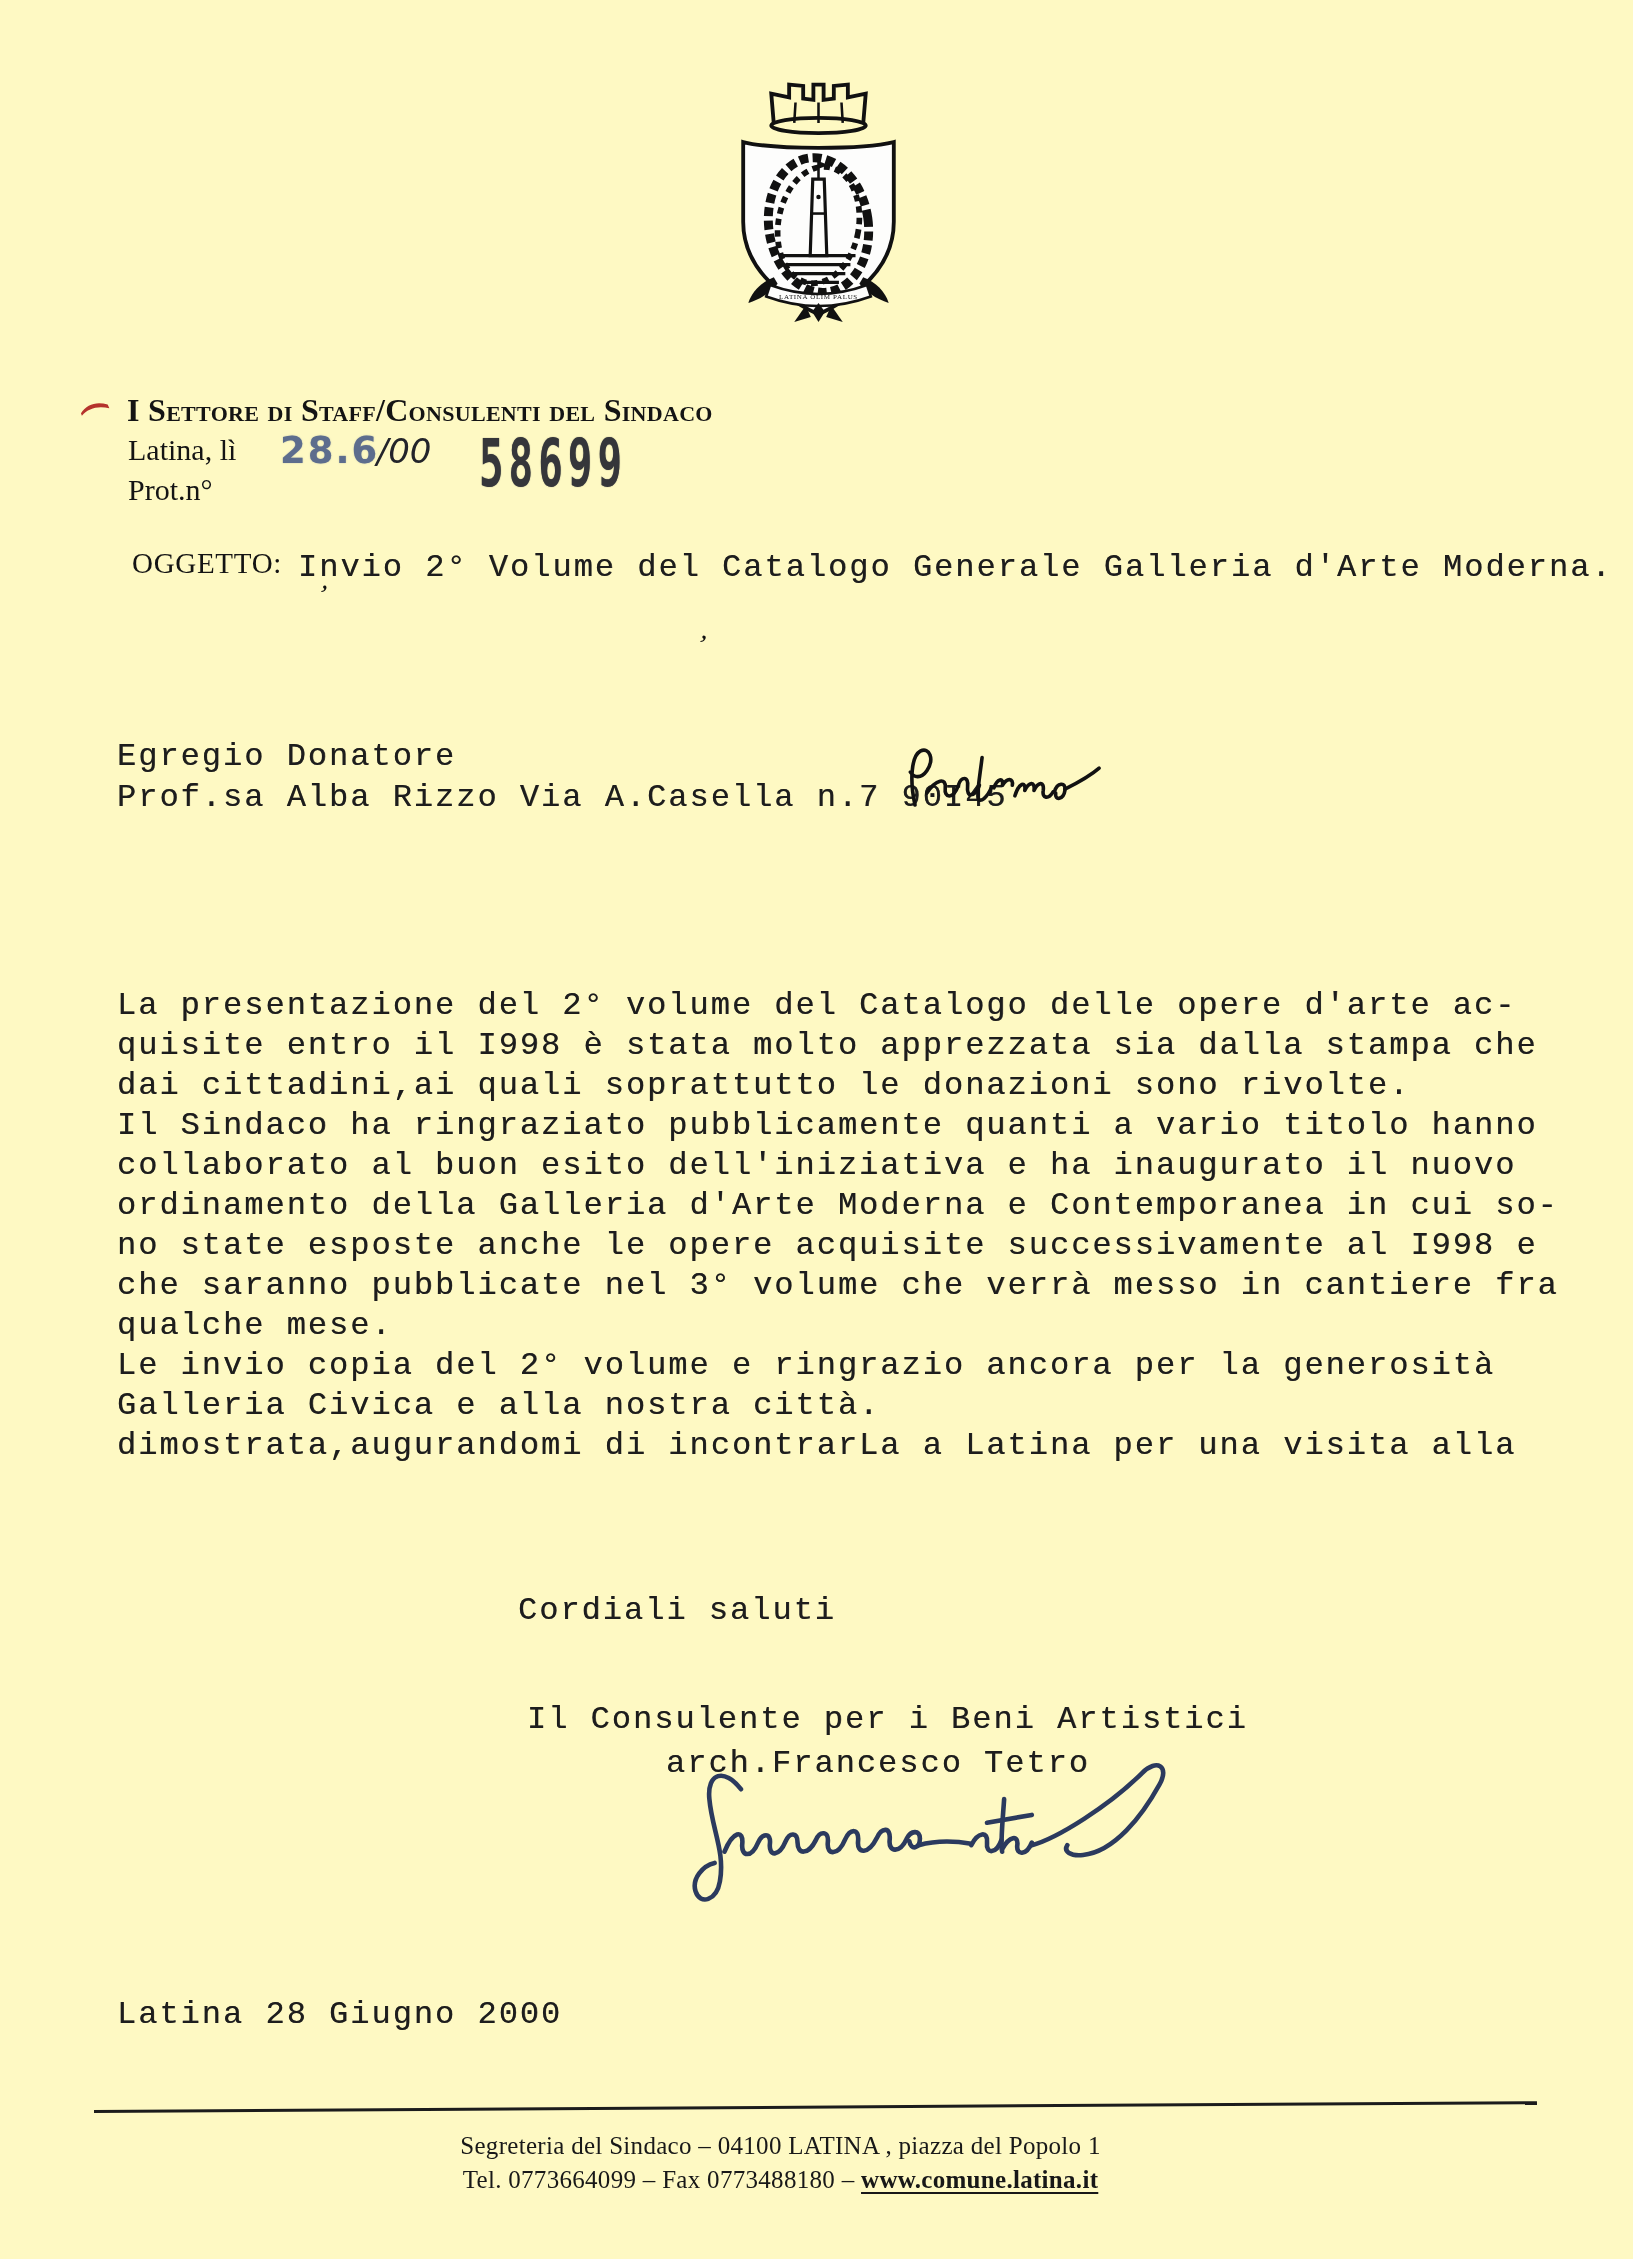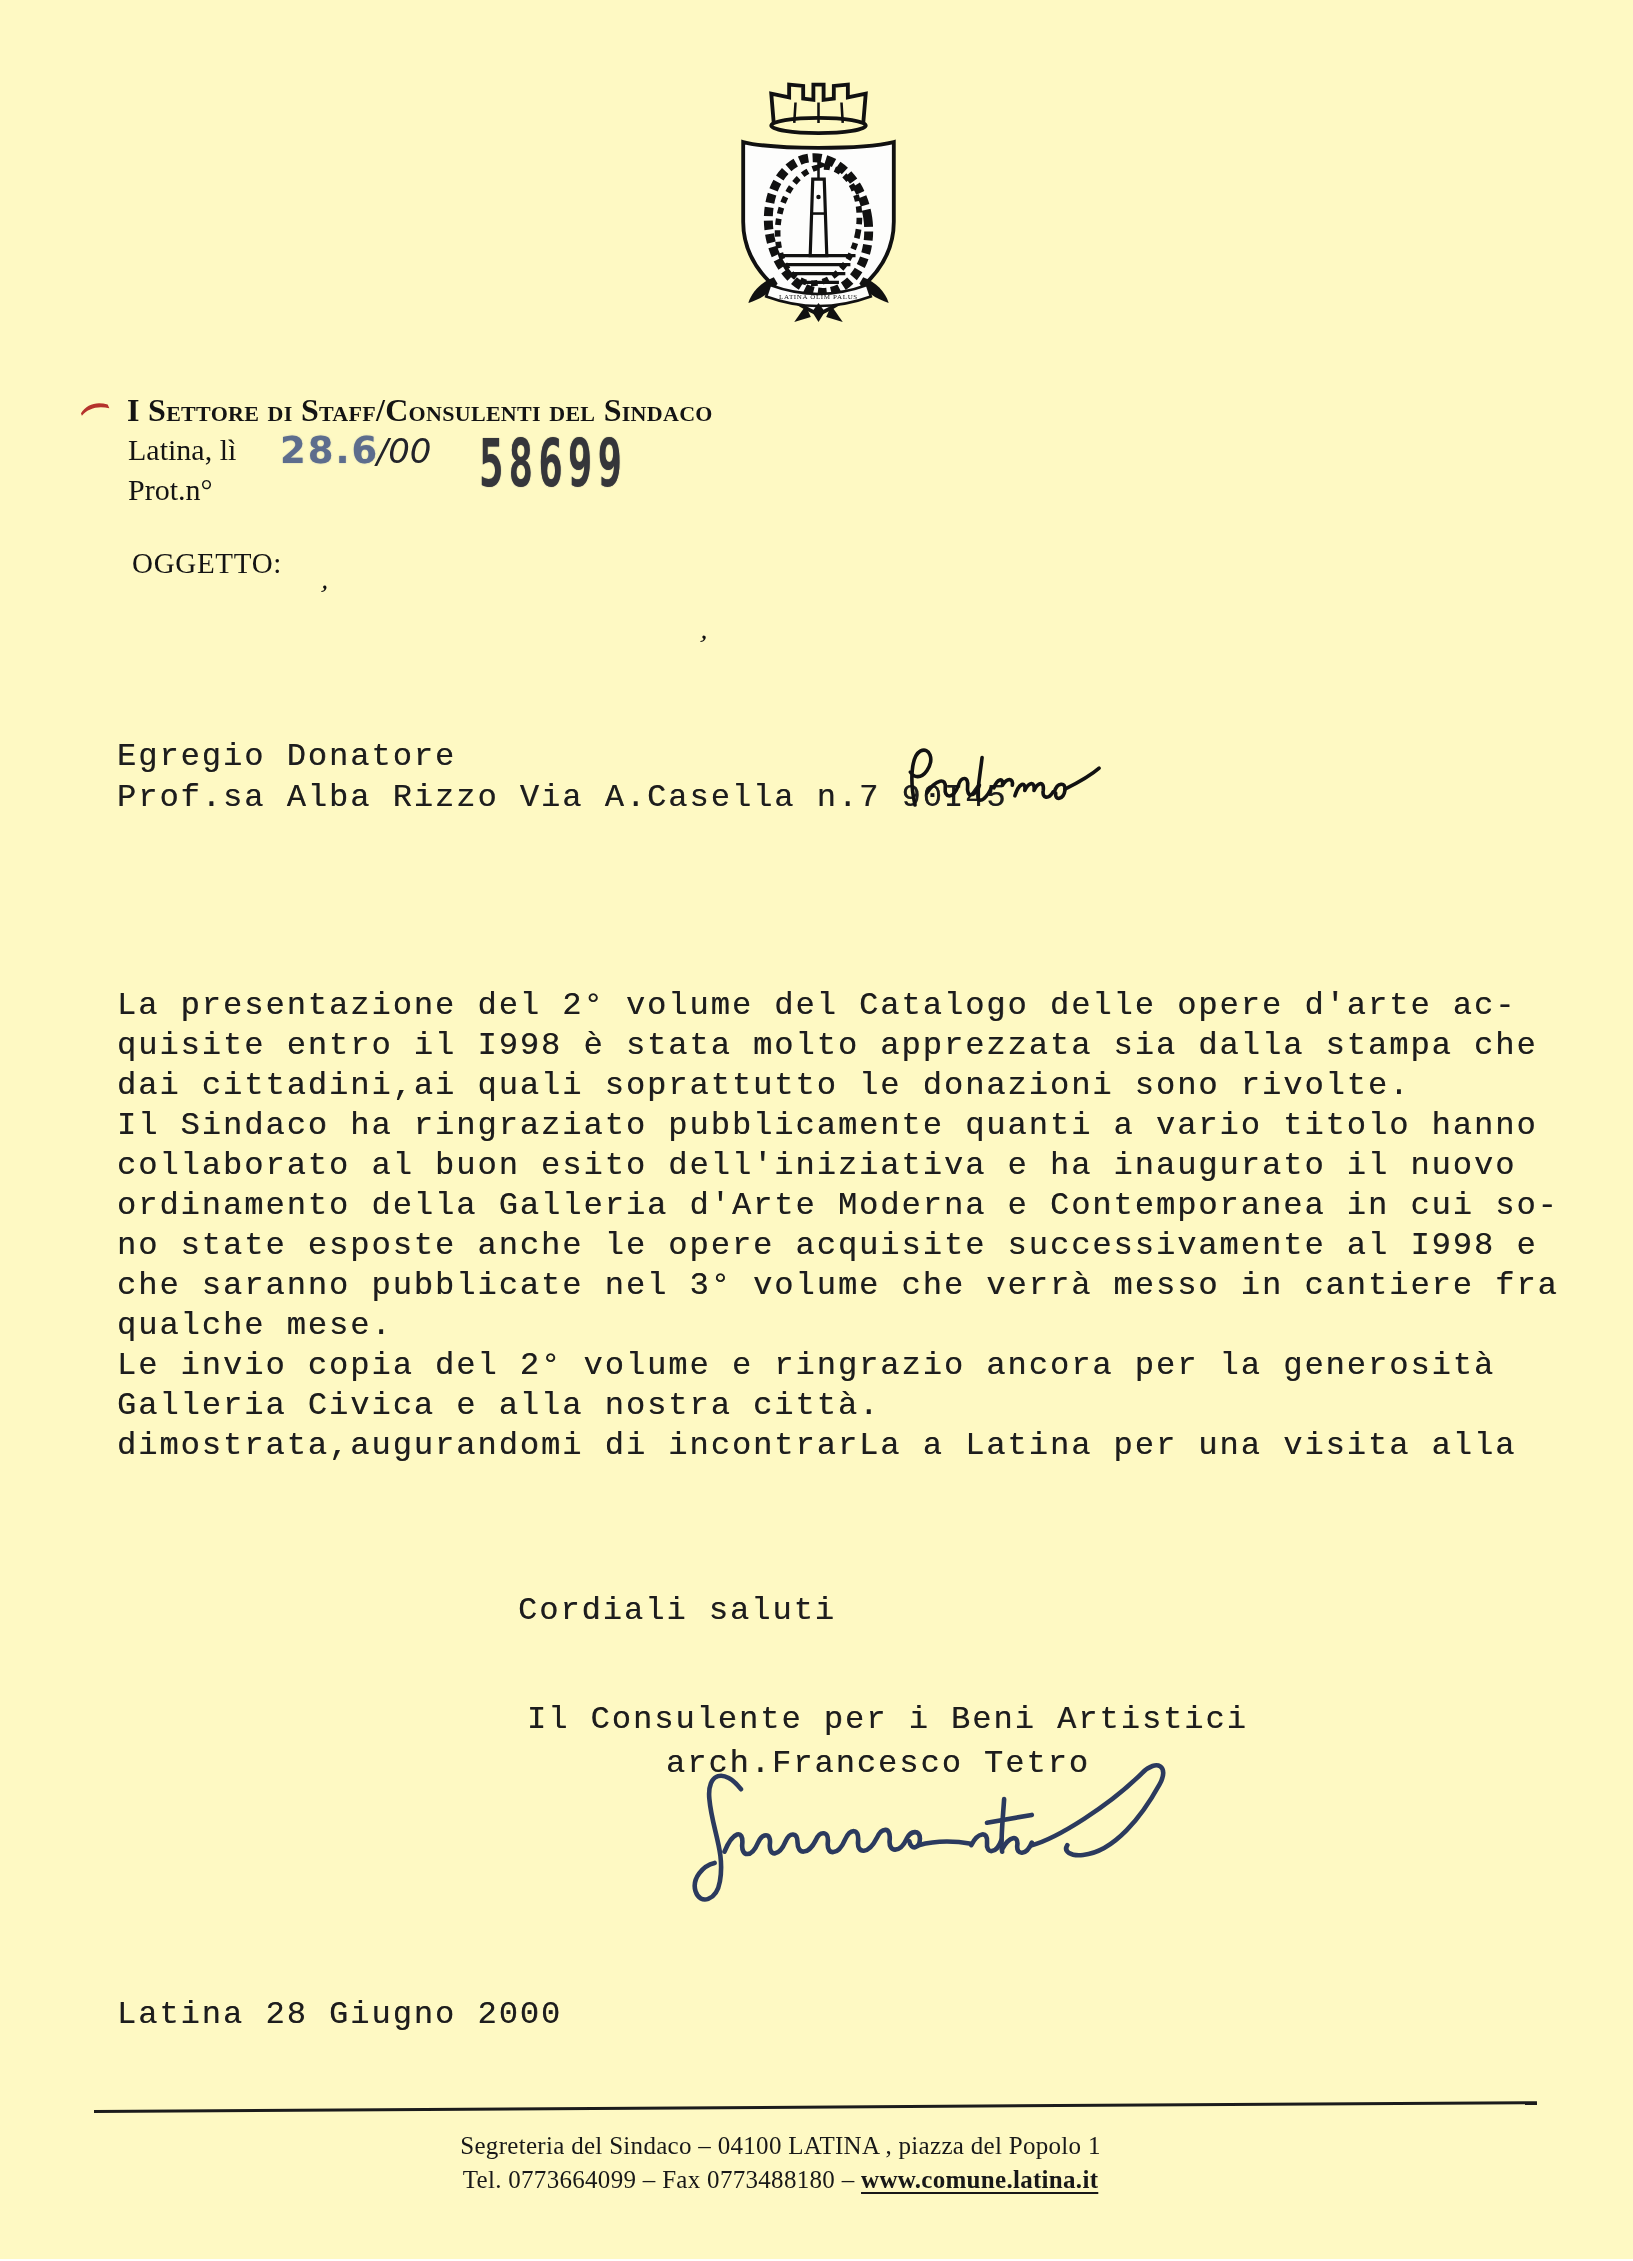--- a/index.html
+++ b/index.html
@@ -75,20 +75,21 @@
   <div class="abs serif datewords" style="left:128px;top:433px;">Latina, lì</div>
   <div class="abs" style="left:280px;top:429px;white-space:nowrap;">
     <span class="datestamp">28.6</span><span class="dateslash dateyear" style="margin-left:-2.6px;">/00</span>
   </div>
 
   <div class="abs protstamp" style="left:479px;top:425px;">58699</div>
 
   <div class="abs serif datewords" style="left:128px;top:473px;">Prot.n°</div>
 
   <div class="abs serif oggetto" style="left:132px;top:547px;">OGGETTO:</div>
+  <div class="abs mono" style="left:298px;top:548px;">Invio 2° Volume del Catalogo Generale Galleria d'Arte Moderna.</div>
 
   <div class="abs artifact" style="left:318px;top:579px;transform:rotate(14deg);">’</div>
   <div class="abs artifact" style="left:697px;top:629px;transform:rotate(16deg);">’</div>
 
   <div class="abs" style="left:117px;top:736px;">
     <div class="mono" style="line-height:41px;">Egregio Donatore</div>
     <div class="mono" style="line-height:41px;">Prof.sa Alba Rizzo Via A.Casella n.7 90I45</div>
   </div>
 
   <svg class="abs" style="left:890px;top:739px;" width="217" height="82" viewBox="0 0 330 124" aria-label="Palermo">

